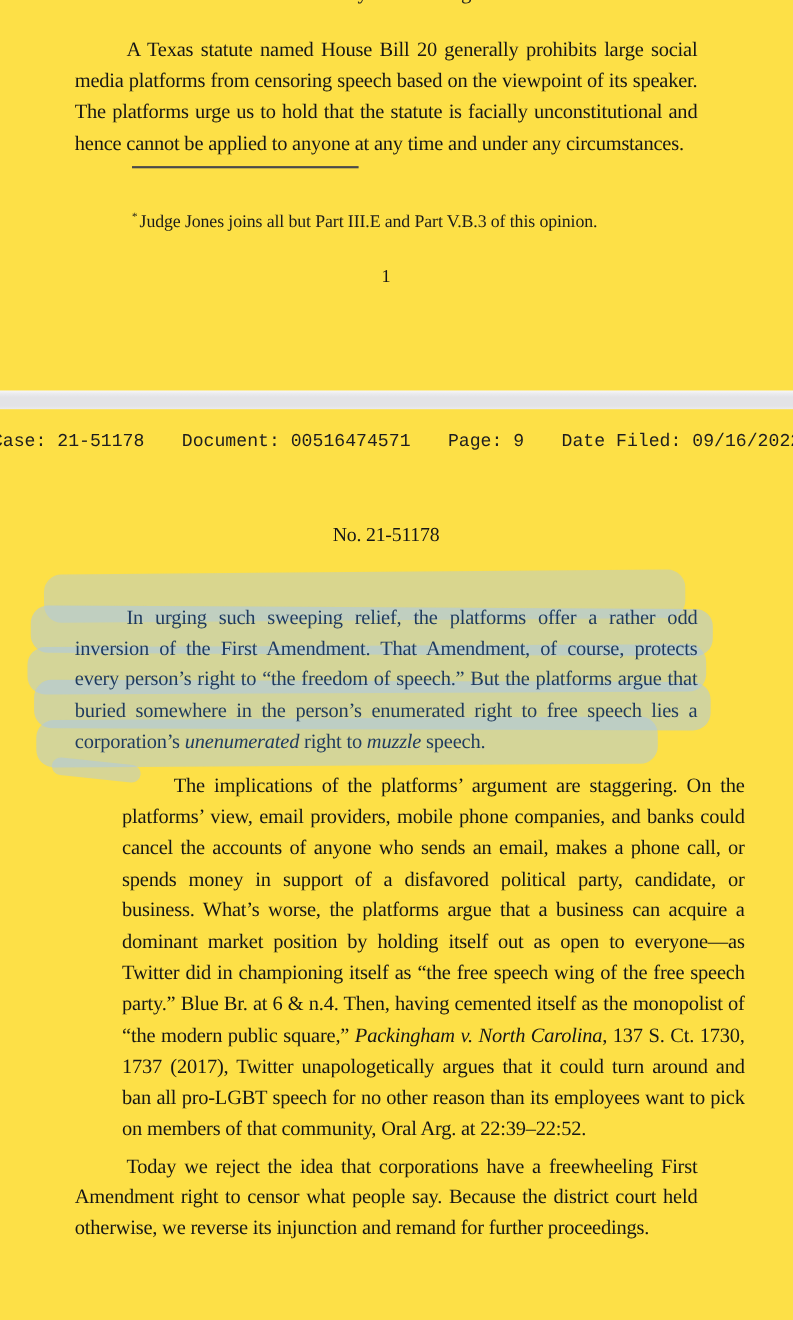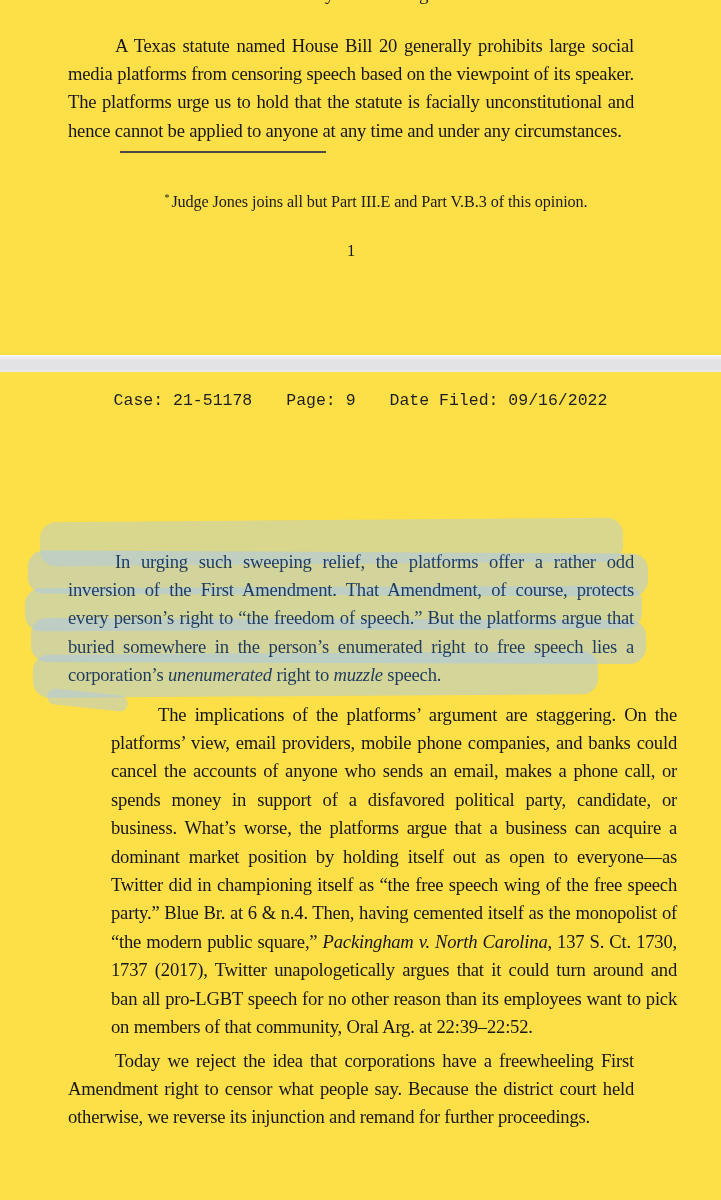--- a/index.html
+++ b/index.html
@@ -12,21 +12,21 @@
   #top-clip span{position:absolute;top:-17px;font-size:19px;color:#222;}
   #frag1{left:325px;} #frag2{left:419px;}
 
   .serif-block{position:absolute;left:68px;width:566px;font-size:18.6px;line-height:28.4px;
     letter-spacing:-0.2px;text-align:justify;}
   .indent{text-indent:47px;}
 
   #p1{top:13px;}
   #footnote-rule{position:absolute;top:151px;left:120px;width:206px;height:2px;background:#4a4a4a;}
   #footnote{position:absolute;top:172px;left:120px;width:512px;font-size:16.2px;line-height:20px;
-    letter-spacing:-0.1px;color:#1b1b1b;text-align:center;}
+    letter-spacing:-0.1px;color:#1b1b1b;}
   #footnote sup{font-size:10px;vertical-align:6px;margin-right:2px;}
   #page1-number{position:absolute;top:241px;left:68px;width:566px;text-align:center;font-size:16.5px;}
 
   #page-break-bar{position:absolute;top:355px;left:0;width:721px;height:17px;
     background:linear-gradient(#f7f7f9 0%,#ececef 15%,var(--divider,#e3e3e6) 35%,var(--divider,#e3e3e6) 82%,#ebebee 100%);}
 
   #stamp-header{position:absolute;top:391px;left:0;width:721px;display:flex;justify-content:center;
     gap:34px;font-family:Liberation Mono, monospace;font-size:16.5px;
     color:var(--stamp,#1d1d1f);white-space:nowrap;}
 
@@ -64,24 +64,26 @@
   <div id="footnote-rule"></div>
 
   <p id="footnote"><sup>*</sup><span>Judge Jones joins all but Part III.E and Part V.B.3 of this opinion.</span></p>
 
   <div id="page1-number">1</div>
 
   <div id="page-break-bar"></div>
 
   <div id="stamp-header">
     <span>Case: 21-51178</span>
+    <span>Document: 00516474571</span>
     <span>Page: 9</span>
     <span>Date Filed: 09/16/2022</span>
   </div>
 
+  <div id="docket-number">No. 21-51178</div>
 
   <p id="hl-para" class="serif-block indent">
     <span id="hl-blob">
       <span class="stroke s1"></span>
       <span class="stroke s2"></span>
       <span class="stroke s3"></span>
       <span class="stroke s4"></span>
       <span class="stroke s5"></span>
       <span class="stroke s-tail"></span>
     </span>

